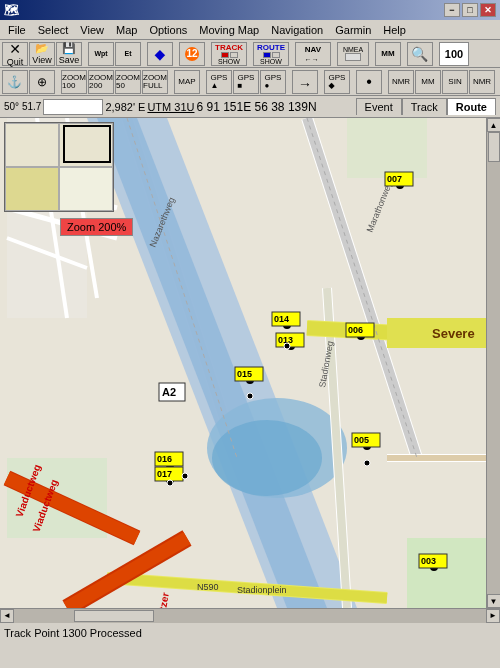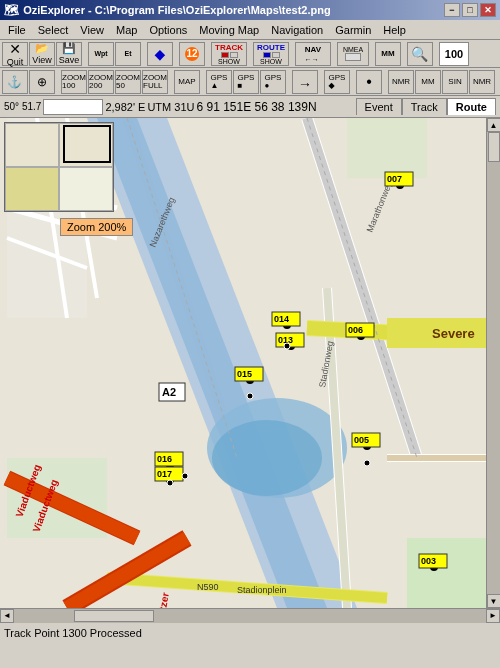--- a/index.html
+++ b/index.html
@@ -131,21 +131,21 @@
       grid-template-columns: 1fr 1fr;
       grid-template-rows: 1fr 1fr;
     }
     .minimap-cell { border: 1px solid #aaa; }
 
     
     #zoom-tooltip {
       position: absolute;
       top: 100px;
       left: 60px;
-      background: #fdba74;
+      background: #ef4444;
       border: 1px solid #888;
       padding: 2px 6px;
       font-size: 11px;
     }
 
     
     #scrollbar-right {
       position: absolute;
       right: 0; top: 0;
       width: 14px; height: 490px;
@@ -215,21 +215,20 @@
       line-height: 1;
       text-align: center;
     }
   </style>
 </head>
 <body>
 
 <div id="titlebar">
   <div id="titlebar-left">
     <span style="font-size:12px;">🗺</span>
-    <span>OziExplorer - C:\Program Files\OziExplorer\Maps\test2.png</span>
   </div>
   <div id="titlebar-controls">
     <div class="title-btn">−</div>
     <div class="title-btn">□</div>
     <div class="title-btn" style="background:#c04040;color:white;">✕</div>
   </div>
 </div>
 
 <div id="menubar">
     <div class="menu-item">File</div>
@@ -386,21 +385,21 @@
   <div class="toolbar-btn">
     <div class="gps-label">NMR</div>
   </div>
 </div>
 
 <div id="coordbar">
   <div id="coordbar-left">
     <span style="font-size:10px;">50° 51.7</span>
     <span style="font-size:11px; border: 1px solid #888; display:inline-block; width:60px; height:16px; background:white;"></span>
     <span style="font-size:11px;">2,982' E</span>
-    <span style="font-size:11px;">UTM 31U</span>
+    <span style="font-size:11px;text-decoration:underline;">UTM 31U</span>
     <span style="font-size:12px;">6 91 151E   56 38 139N</span>
   </div>
   <div id="coordbar-tabs">
     <div class="coord-tab">Event</div>
     <div class="coord-tab">Track</div>
     <div class="coord-tab active">Route</div>
   </div>
 </div>
 
 <div id="map-container">

